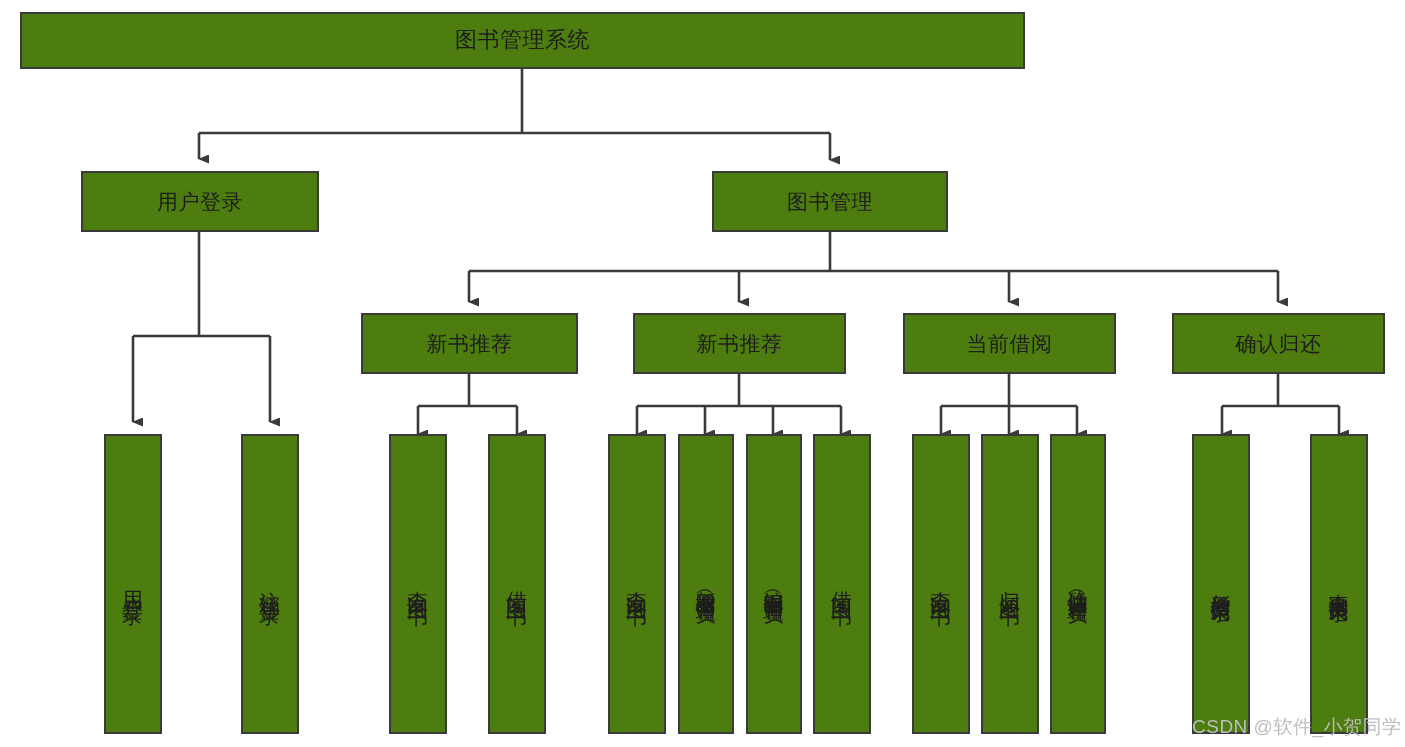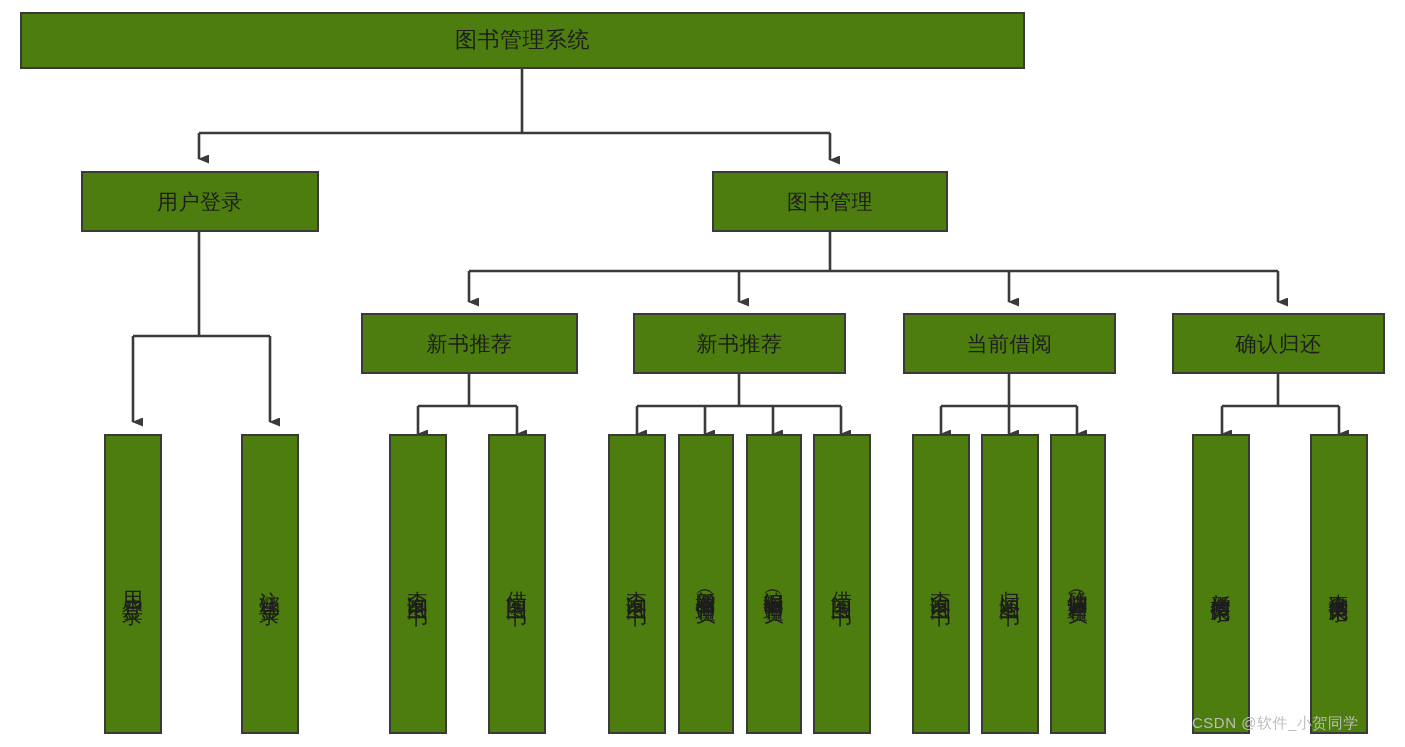--- a/index.html
+++ b/index.html
@@ -62,21 +62,21 @@
     letter-spacing: 5px;
     white-space: nowrap;
   }
   .node.v.tight .label {
     letter-spacing: 2px;
     font-size: 20px;
   }
   .watermark {
     position: absolute;
     color: #bdbdbd;
-    font-size: 15px;
+    font-size: 19px;
     white-space: nowrap;
     letter-spacing: 0.5px;
   }
 </style>
 </head>
 <body>
 
 <div id="canvas">
 
   <svg class="wires" viewBox="0 0 1405 747">

